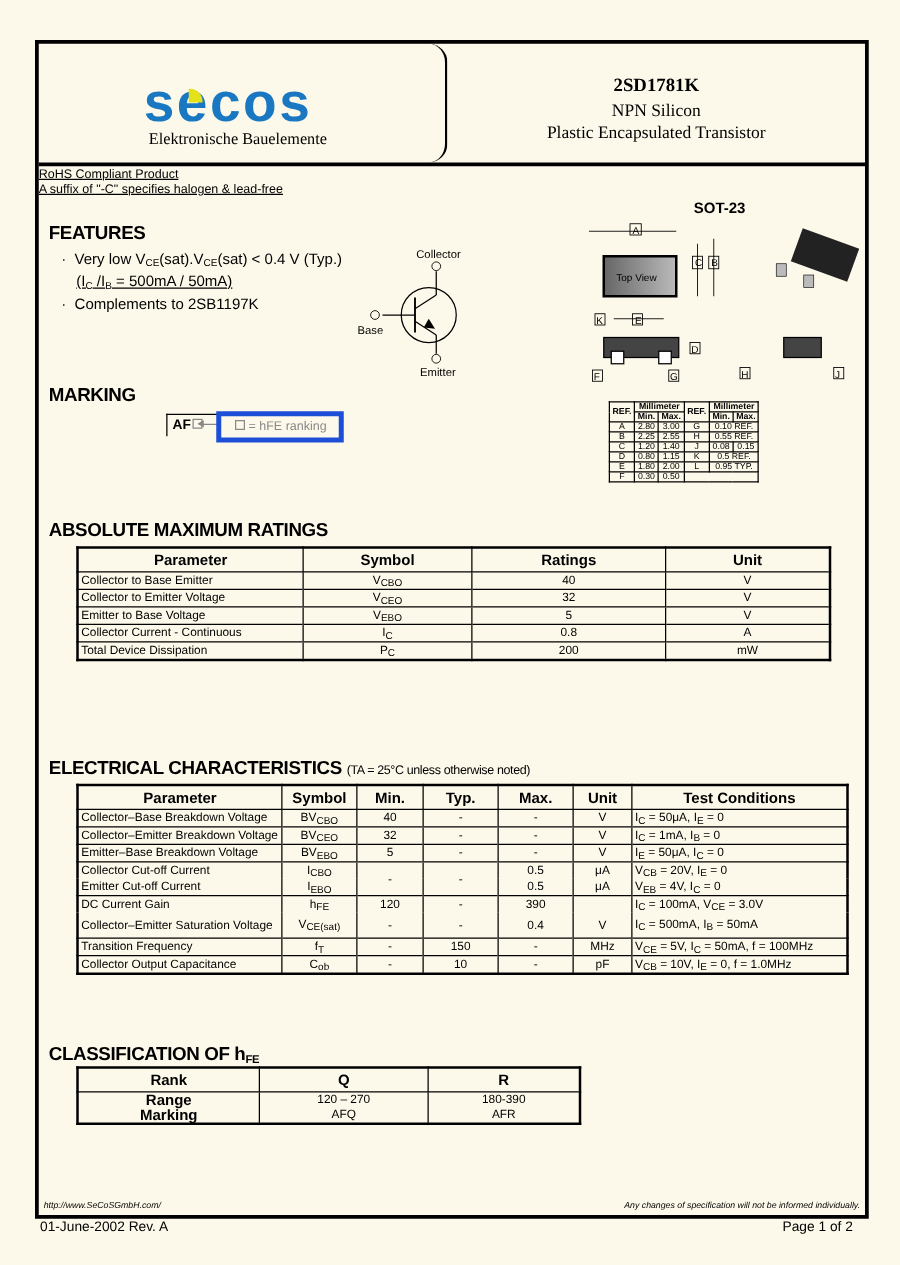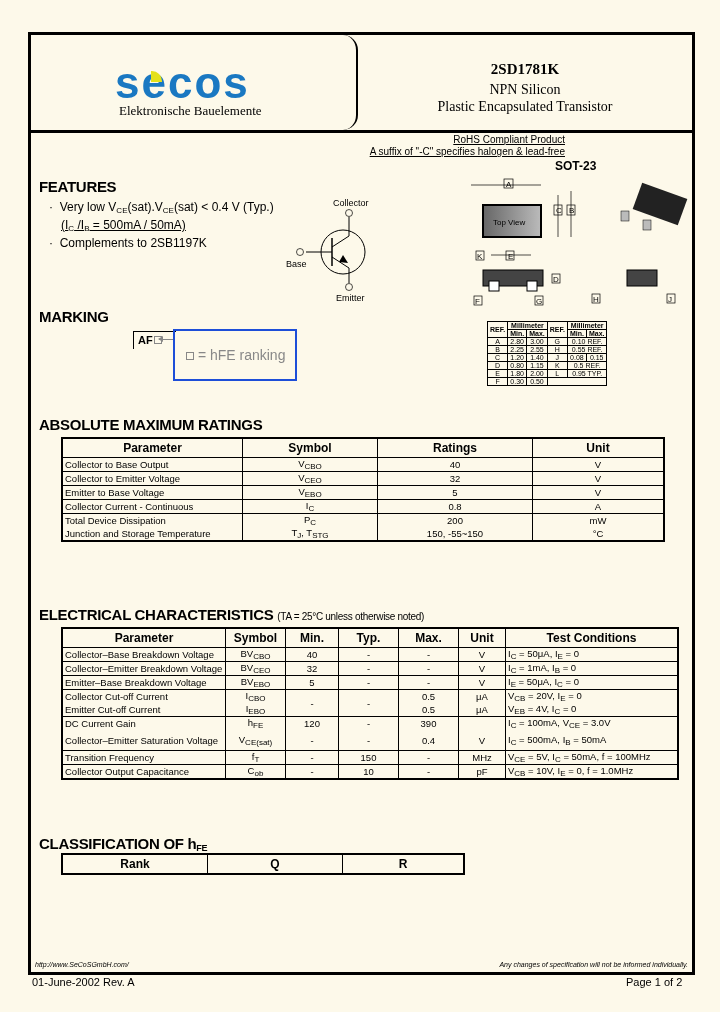--- a/index.html
+++ b/index.html
@@ -7,21 +7,21 @@
   .page-frame{position:absolute;left:28px;top:32px;width:661px;height:937px;border:3px solid #000;box-sizing:content-box;}
   .header{position:absolute;left:0;top:0;width:661px;height:95px;border-bottom:3px solid #000;}
   .header-left{position:absolute;left:0;top:0;width:325px;height:95px;border-right:2px solid #000;border-radius:15px;}
   .logo{position:absolute;left:84px;top:26px;font-family:"Liberation Sans",sans-serif;font-weight:bold;font-size:44px;letter-spacing:2px;color:#1a78c2;line-height:44px;}
   .logo .e{position:relative;color:#1a78c2;}
   .logo .e::after{content:"";position:absolute;left:10px;top:13px;width:11px;height:11px;background:#e4e11b;border-radius:0 10px 0 0;}
   .logo-sub{position:absolute;left:88px;top:68px;font-family:"Liberation Serif",serif;font-size:13px;}
   .header-right{position:absolute;left:327px;top:0;width:334px;height:95px;text-align:center;font-family:"Liberation Serif",serif;}
   .part{margin-top:22px;font-size:15px;font-weight:bold;line-height:24px;}
   .sub1,.sub2{font-size:14px;line-height:17px;}
-  .rohs{position:absolute;left:0;top:99px;width:534px;text-align:right;font-size:10px;line-height:12px;}
+  .rohs{position:absolute;left:0;top:99px;width:534px;text-align:left;font-size:10px;line-height:12px;}
   .rohs span{text-decoration:underline;}
   .h2{position:absolute;font-weight:bold;font-size:15px;letter-spacing:-0.3px;}
   .feat{position:absolute;left:18px;top:165px;font-size:12px;line-height:14px;}
   .feat div{white-space:nowrap;}
   sub{font-size:8px;vertical-align:-2px;}
   .diagram{position:absolute;}
   .sot-title{position:absolute;left:524px;top:124px;font-weight:bold;font-size:12px;}
   table{border-collapse:collapse;}
   .tbl{position:absolute;font-size:9.5px;}
   .tbl th{font-size:12px;font-weight:bold;border:1px solid #000;padding:1px 2px;height:16px;}
@@ -32,21 +32,21 @@
   .dim{position:absolute;left:456px;top:286px;font-size:7px;border:1.5px solid #000;}
   .dim th,.dim td{border:1px solid #000;padding:0 2px;text-align:center;height:7px;line-height:7px;}
   .dim th{font-weight:bold;}
   .footer-left{position:absolute;left:4px;top:926px;font-size:7px;font-style:italic;}
   .footer-right{position:absolute;right:4px;top:926px;font-size:7px;font-style:italic;}
   .date{position:absolute;left:32px;top:976px;font-size:11px;}
   .pageno{position:absolute;left:626px;top:976px;font-size:11px;}
   .marking{position:absolute;left:86px;top:296px;}
   .mk-af{position:absolute;left:16px;top:0;font-weight:bold;font-size:11px;border-left:1px solid #000;border-top:1px solid #000;padding:2px 0 3px 4px;width:38px;height:12px;}
   .mk-box{display:inline-block;width:6px;height:6px;border:1.5px solid #888;margin-left:1px;vertical-align:0;}
-  .mk-legend{position:absolute;left:56px;top:-2px;border:2px solid #1d4ed8;padding:16px 10px;font-size:14px;color:#888;white-space:nowrap;}
+  .mk-legend{position:absolute;left:56px;top:-2px;border:4px solid #1d4ed8;padding:3px 10px;font-size:10px;color:#888;white-space:nowrap;}
   .mk-arrow{position:absolute;left:42px;top:8px;width:16px;border-top:1px solid #888;}
   .mk-arrow::before{content:"";position:absolute;left:-1px;top:-4px;border-right:5px solid #888;border-top:3px solid transparent;border-bottom:3px solid transparent;}
 </style>
 </head>
 <body>
 
 <div class="page-frame">
 
   <div class="header">
     <div class="header-left">
@@ -201,21 +201,21 @@
   <div class="h2" style="left:8px;top:381px;">ABSOLUTE MAXIMUM RATINGS</div>
   <table class="tbl" style="left:30px;top:402px;width:604px;">
     <tbody>
         <tr>
       <th style="width:175px;">Parameter</th>
       <th style="width:130px;">Symbol</th>
       <th style="width:150px;">Ratings</th>
       <th>Unit</th>
     </tr>
     <tr class="r">
-          <td>Collector to Base Output</td>
+          <td>Collector to Base Emitter</td>
           <td class="c">V<sub>CBO</sub></td>
           <td class="c">40</td>
           <td class="c">V</td>
         </tr>
     <tr class="r">
           <td>Collector to Emitter Voltage</td>
           <td class="c">V<sub>CEO</sub></td>
           <td class="c">32</td>
           <td class="c">V</td>
         </tr>
@@ -229,26 +229,20 @@
           <td>Collector Current - Continuous</td>
           <td class="c">I<sub>C</sub></td>
           <td class="c">0.8</td>
           <td class="c">A</td>
         </tr>
     <tr class="r">
           <td>Total Device Dissipation</td>
           <td class="c">P<sub>C</sub></td>
           <td class="c">200</td>
           <td class="c">mW</td>
-        </tr>
-    <tr>
-          <td>Junction and Storage Temperature</td>
-          <td class="c">T<sub>J</sub>, T<sub>STG</sub></td>
-          <td class="c">150, -55~150</td>
-          <td class="c">°C</td>
         </tr>
   </tbody>
     </table>
 
   <div class="h2" style="left:8px;top:571px;"><span>ELECTRICAL CHARACTERISTICS</span> <span style="font-weight:normal;font-size:10px;">(TA = 25°C unless otherwise noted)</span></div>
   <table class="tbl" style="left:30px;top:592px;width:618px;">
     <tbody>
         <tr>
       <th style="width:158px;">Parameter</th>
       <th style="width:55px;">Symbol</th>
@@ -341,20 +335,25 @@
     </table>
 
   <div class="h2" style="left:8px;top:800px;"><span>CLASSIFICATION OF h</span><sub style="font-size:9px;">FE</sub></div>
   <table class="tbl" style="left:30px;top:818px;width:404px;">
     <tbody>
         <tr>
       <th style="width:140px;margin-top:40px;">Rank</th>
       <th style="width:130px;">Q</th>
       <th>R</th>
     </tr>
+    <tr class="r">
+      <td class="c" style="font-weight:bold;font-size:12px;line-height:12px;"><span>Range</span><br><span>Marking</span></td>
+      <td class="c" style="line-height:12px;"><span>120 – 270</span><br><span>AFQ</span></td>
+      <td class="c" style="line-height:12px;"><span>180-390</span><br><span>AFR</span></td>
+    </tr>
   </tbody>
     </table>
 
   <div class="footer-left">http://www.SeCoSGmbH.com/</div>
   <div class="footer-right">Any changes of specification will not be informed individually.</div>
 </div>
 
 <div class="date">01-June-2002 Rev. A</div>
 <div class="pageno">Page 1 of 2</div>
 

